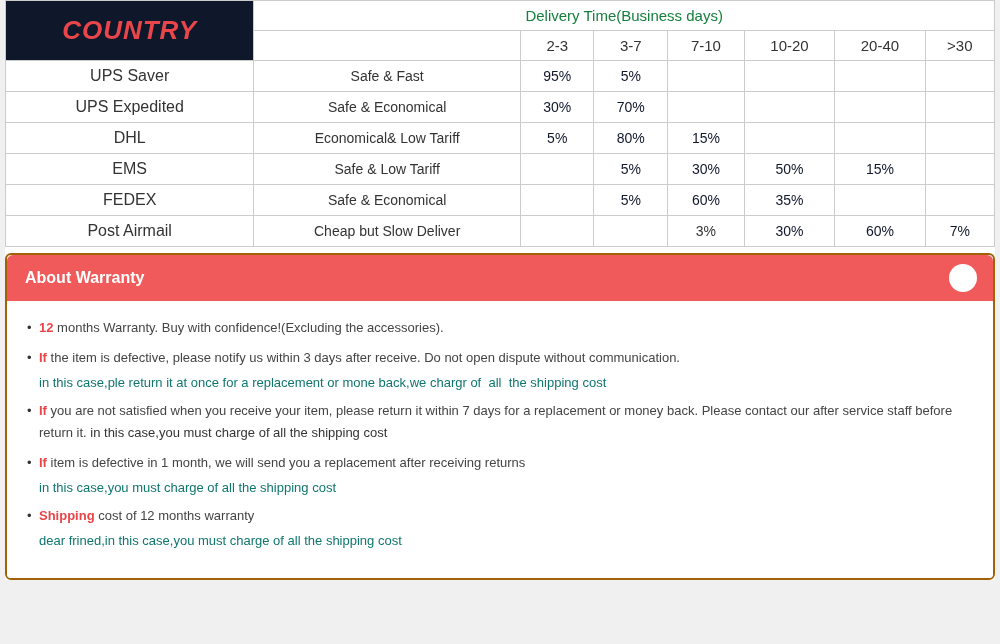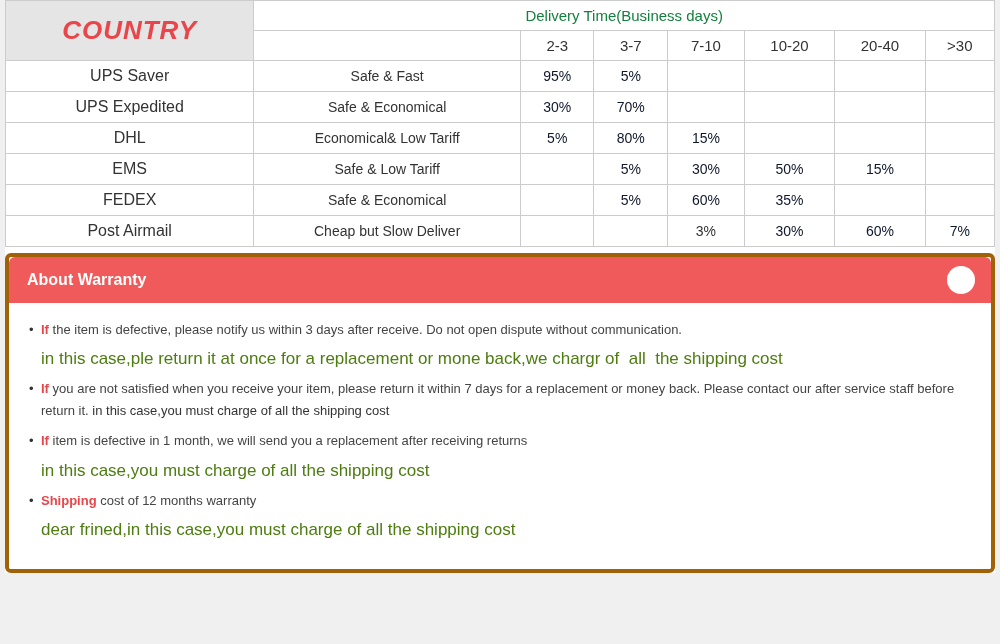--- a/index.html
+++ b/index.html
@@ -23,21 +23,21 @@
       border: 1px solid #ccc;
     }
 
     .table-section th, .table-section td {
       border: 1px solid #ccc;
       padding: 6px 8px;
       text-align: center;
     }
 
     .country-header {
-      background: #e5e5e5;
+      background: #0f172a;
       text-align: center;
       vertical-align: middle;
       border: 1px solid #ccc;
       margin-left: 48px;
     }
 
     .country-title {
       color: #e8464a;
       font-size: 26px;
       font-weight: bold;
@@ -79,21 +79,21 @@
     }
 
     .black-text {
       color: #333;
     }
 
     
     .warranty-section {
       margin-top: 4px;
       background: #f9f9f9;
-      border: 4px solid #a16207;
+      border: 2px solid #a16207;
       border-radius: 6px;
       overflow: hidden;
     }
 
     .warranty-header {
       background: #f05a5a;
       color: white;
       font-size: 16px;
       font-weight: bold;
       padding: 14px 18px;
@@ -143,22 +143,22 @@
       font-weight: bold;
     }
 
     .bold-black {
       font-weight: normal;
       color: #333;
     }
 
     .indent-line {
       padding-left: 12px;
-      color: #4d7c0f;
-      font-size: 17px;
+      color: #0f766e;
+      font-size: 13px;
       line-height: 1.6;
       margin-top: -4px;
       margin-bottom: 6px;
     }
   </style>
 </head>
 <body>
 
 <div class="main-container">
 
@@ -251,20 +251,24 @@
   </table>
 
   <div class="warranty-section" style="margin-top:6px;">
     <div class="warranty-header">
       <span>About  Warranty</span>
       <div class="circle"></div>
     </div>
     <div class="warranty-body">
       <ul>
         <li>
+          <span class="highlight-red">12</span>
+          <span> months Warranty. Buy with confidence!(Excluding the accessories).</span>
+        </li>
+        <li>
           <span class="highlight-red">If</span>
           <span> the item is defective, please notify us within 3 days after receive. Do not open dispute without communication.</span>
         </li>
         <div class="indent-line">in this case,ple return it at once for a replacement or mone back,we chargr of &nbsp;all &nbsp;the shipping cost</div>
         <li>
           <span class="highlight-red">If</span>
           <span> you are not satisfied when you receive your item, please return it within 7 days for a replacement or money back. Please contact our after service staff before return it. <span class="bold-black">in this case,you must charge of all the shipping cost</span></span>
         </li>
         <li>
           <span class="highlight-red">If</span>

